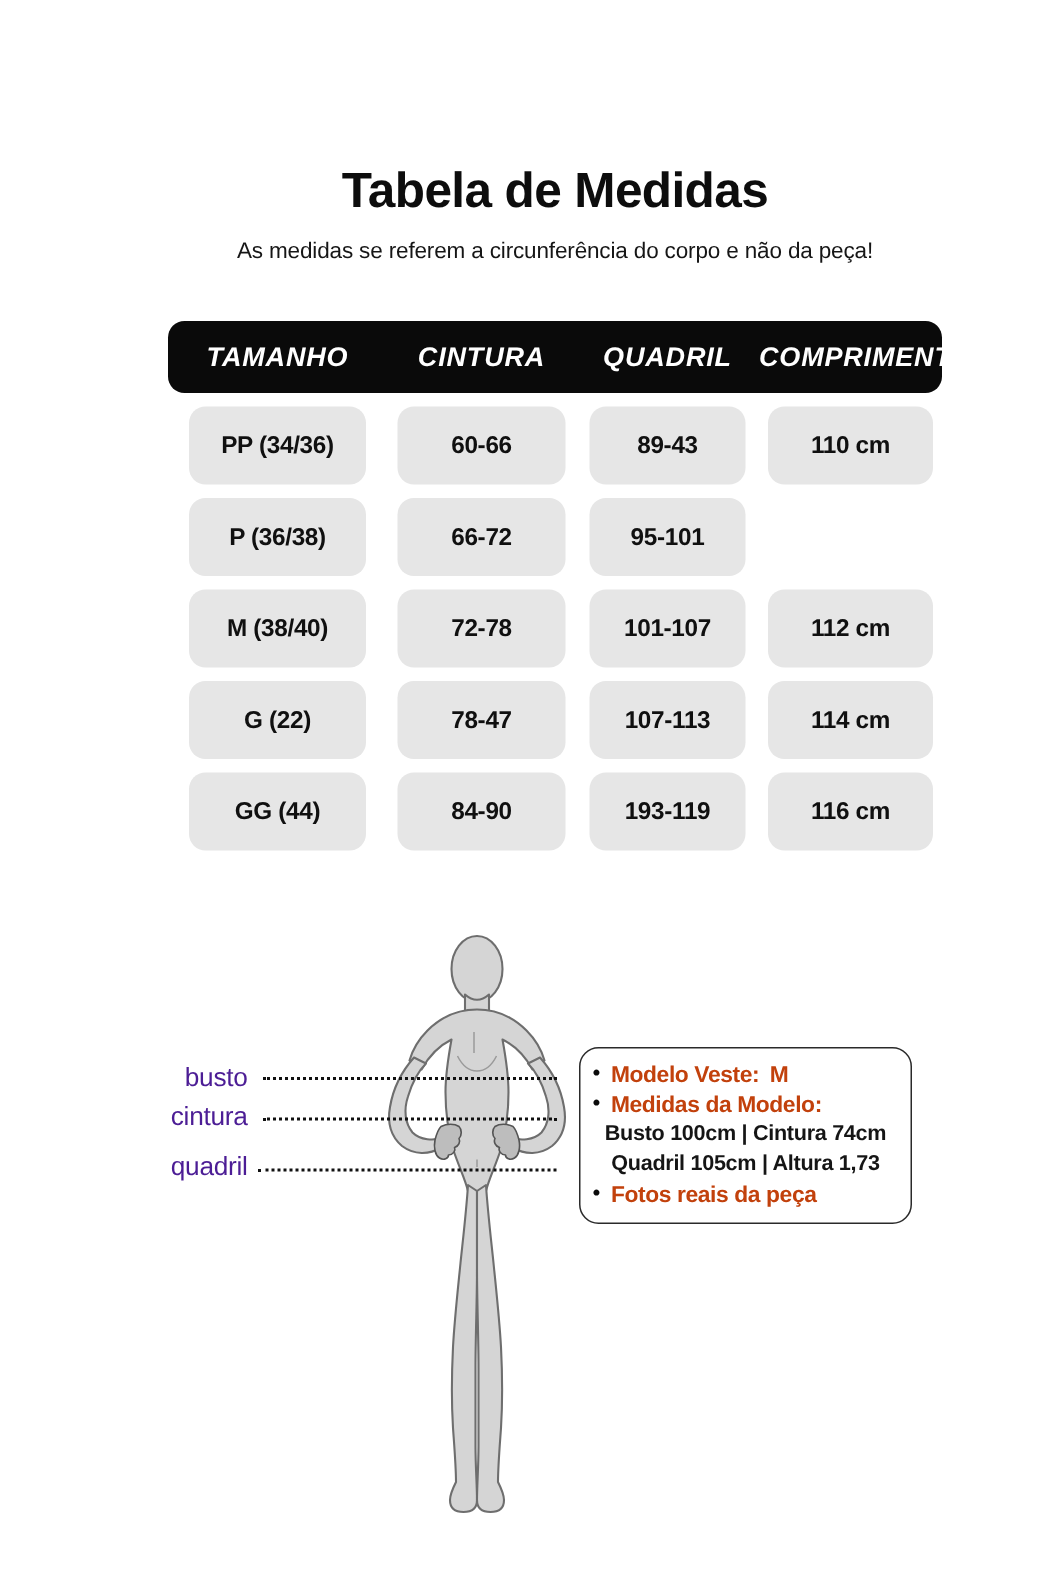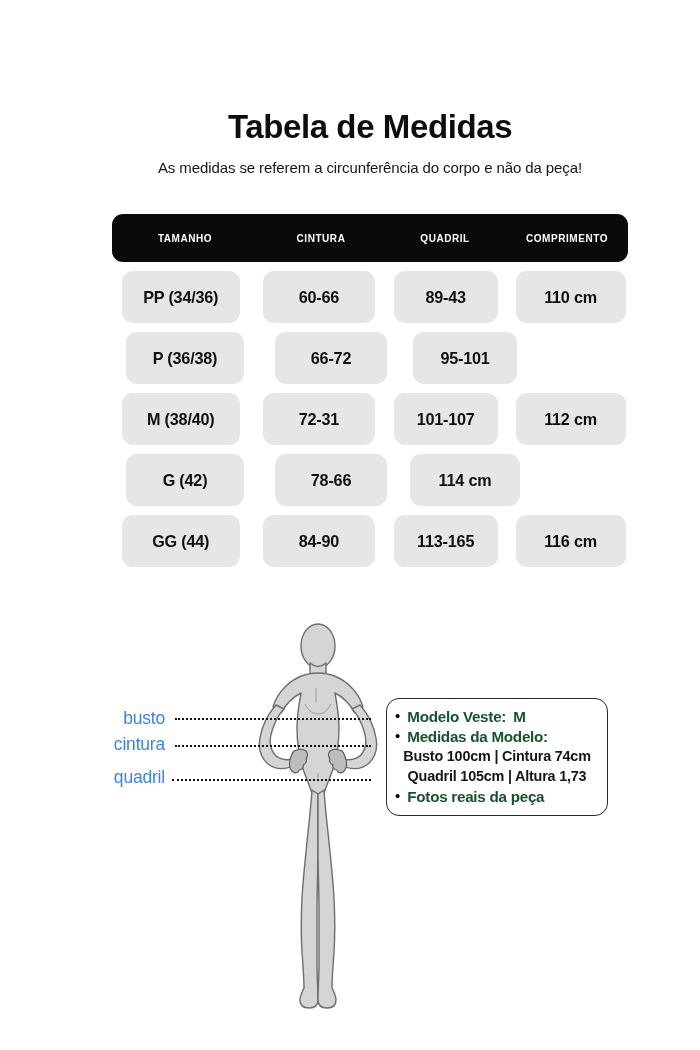--- a/index.html
+++ b/index.html
@@ -54,40 +54,40 @@
 
   .table-header {
     background: #0a0a0a;
     border-radius: 11px;
     height: 48px;
     display: flex;
     align-items: center;
     color: #ffffff;
   }
   .th {
-    font-size: 10px;
+    font-size: 18px;
     font-weight: 700;
     letter-spacing: 0.55px;
     text-align: center;
     white-space: nowrap;
+    font-style: italic;
   }
 
   .col-1 { width: 146px; }
   .col-2 { width: 126px; }
   .col-3 { width: 122px; }
   .col-4 { width: 122px; }
 
   .table-body { margin-top: 9px; }
 
   .row {
     display: flex;
     height: 52px;
     margin-bottom: 9px;
     align-items: center;
-    gap: 10px;
   }
   .cellbox {
     display: flex;
     align-items: center;
     justify-content: center;
   }
   .cell {
     background: #e6e6e6;
     border-radius: 11px;
     height: 52px;
@@ -125,21 +125,21 @@
     position: absolute;
     left: 0;
     top: 0;
     width: 700px;
     height: 430px;
   }
   .dim-label {
     position: absolute;
     font-size: 17.5px;
     font-weight: 400;
-    color: #3b82f6;
+    color: #4c1d95;
     letter-spacing: -0.2px;
     text-align: right;
     white-space: nowrap;
   }
   .lbl-busto   { left: 40px; top: 108px; width: 105px; }
   .lbl-cintura { left: 40px; top: 134px; width: 105px; }
   .lbl-quadril { left: 40px; top: 167px; width: 105px; }
 
   .dotline {
     position: absolute;
@@ -171,21 +171,21 @@
     font-size: 15px;
     line-height: 1;
     color: #0a0a0a;
     flex: 0 0 auto;
     position: relative;
     top: -1px;
   }
   .info-strong {
     font-size: 15.2px;
     font-weight: 700;
-    color: #14532d;
+    color: #c2410c;
     letter-spacing: -0.25px;
     white-space: nowrap;
   }
   .info-plain {
     font-size: 14.4px;
     font-weight: 700;
     color: #151515;
     letter-spacing: -0.2px;
     text-align: center;
     white-space: nowrap;
@@ -240,51 +240,54 @@
         <div class="cellbox col-3">
             <div class="cell cell-3">95-101</div>
           </div>
       </div>
 
       <div class="row">
         <div class="cellbox col-1">
             <div class="cell cell-1">M (38/40)</div>
           </div>
         <div class="cellbox col-2">
-            <div class="cell cell-2">72-31</div>
+            <div class="cell cell-2">72-78</div>
           </div>
         <div class="cellbox col-3">
             <div class="cell cell-3">101-107</div>
           </div>
         <div class="cellbox col-4">
             <div class="cell cell-4">112 cm</div>
           </div>
       </div>
 
       <div class="row">
         <div class="cellbox col-1">
-            <div class="cell cell-1">G (42)</div>
+            <div class="cell cell-1">G (22)</div>
           </div>
         <div class="cellbox col-2">
-            <div class="cell cell-2">78-66</div>
+            <div class="cell cell-2">78-47</div>
+          </div>
+        <div class="cellbox col-3">
+            <div class="cell cell-3">107-113</div>
           </div>
         <div class="cellbox col-4">
             <div class="cell cell-4">114 cm</div>
           </div>
       </div>
 
       <div class="row">
         <div class="cellbox col-1">
             <div class="cell cell-1">GG (44)</div>
           </div>
         <div class="cellbox col-2">
             <div class="cell cell-2">84-90</div>
           </div>
         <div class="cellbox col-3">
-            <div class="cell cell-3">113-165</div>
+            <div class="cell cell-3">193-119</div>
           </div>
         <div class="cellbox col-4">
             <div class="cell cell-4">116 cm</div>
           </div>
       </div>
 
     </div>
   </div>
 
   <div class="figure-area">

